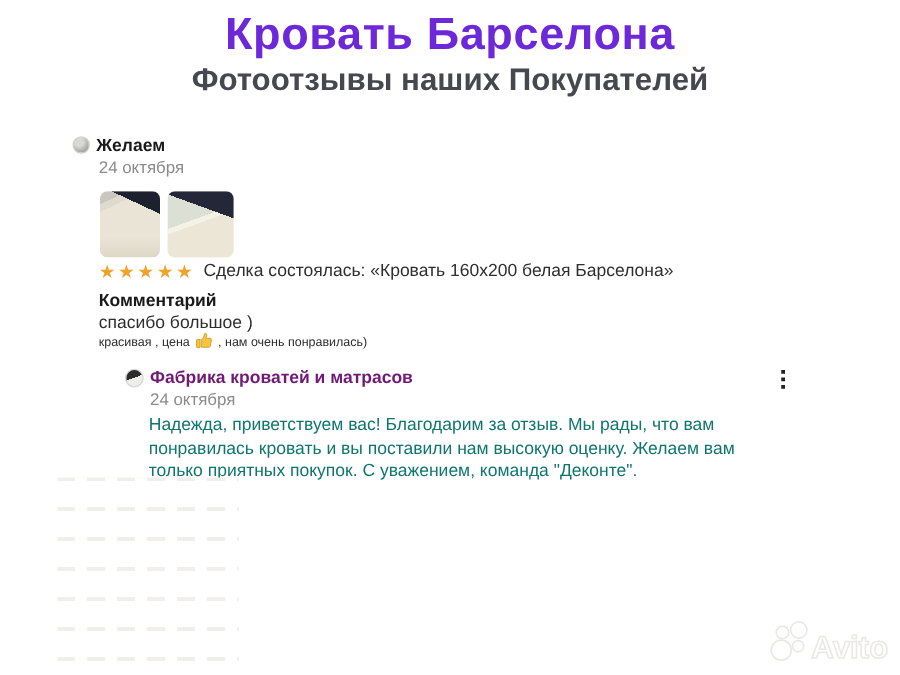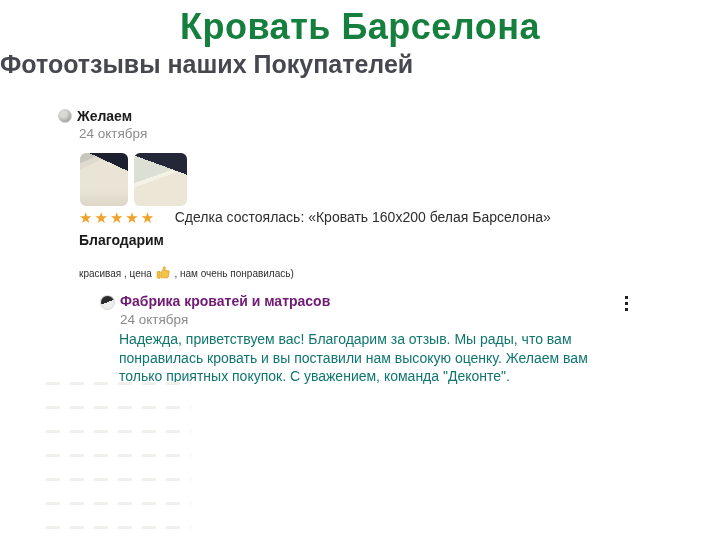--- a/index.html
+++ b/index.html
@@ -14,26 +14,27 @@
     overflow: hidden;
   }
 
   
   .page-title {
     position: absolute;
     top: 6px; left: 0; right: 0;
     text-align: center;
     font-size: 36px;
     font-weight: bold;
-    color: #15803d;
+    color: #6d28d9;
     letter-spacing: 0.5px;
   }
   .page-subtitle {
     position: absolute;
     top: 50px; left: 0; right: 0;
+    text-align: center;
     font-size: 25px;
     font-weight: bold;
     color: #47474f;
   }
 
   
   .review-header { position: absolute; top: 108px; left: 58px; }
   .avatar-user {
     position: absolute; top: 1px; left: 0;
     width: 14px; height: 14px; border-radius: 50%;
@@ -61,21 +62,21 @@
   .photo-2 {
     width: 53px; height: 53px;
     background:
       linear-gradient(200deg, #232738 0 30%, rgba(0,0,0,0) 30%),
       linear-gradient(340deg, #ece6d7 0 52%, #f4f1e7 52% 58%, rgba(0,0,0,0) 58%),
       linear-gradient(180deg, #dce0d4 0 100%);
   }
 
   .rating-row { position: absolute; top: 208px; left: 79px; white-space: nowrap; }
   .stars { font-size: 15px; letter-spacing: 2px; vertical-align: -1px; }
-  .deal-text { font-size: 14px; color: #2e2e2e; margin-left: 14px; }
+  .deal-text { font-size: 14px; color: #2e2e2e; margin-left: 2px; }
 
   .comment-heading {
     position: absolute; top: 232px; left: 79px;
     font-size: 14px; font-weight: bold; color: #1a1a1a;
   }
   .comment-line1 { position: absolute; top: 249px; left: 79px; font-size: 14px; color: #2e2e2e; }
   .comment-line2 { position: absolute; top: 265px; left: 79px; font-size: 10px; color: #2e2e2e; white-space: nowrap; }
   .thumb-icon { display: inline-block; vertical-align: -3px; margin: 0 1px; }
 
   
@@ -137,21 +138,22 @@
   <div class="photos">
     <div class="photo photo-1"></div>
     <div class="photo photo-2"></div>
   </div>
 
   <div class="rating-row">
     <span class="stars" style="color:#efa32b;">★★★★★</span>
     <span class="deal-text">Сделка состоялась: «Кровать 160х200 белая Барселона»</span>
   </div>
 
-  <div class="comment-heading">Благодарим</div>
+  <div class="comment-heading">Комментарий</div>
+  <div class="comment-line1">спасибо большое )</div>
   <div class="comment-line2">
     <span>красивая , цена</span>
     <span class="thumb-icon">
       <svg width="15" height="15" viewBox="0 0 24 24">
         <path fill="#f6c445" stroke="#d99e23" stroke-width="1.2" d="M3 10.5h3.4V21H3c-.6 0-1-.4-1-1v-8.5c0-.6.4-1 1-1zM8 20.3V10.8c1.8-.8 3.1-2.7 3.5-4.6.2-1 .2-2.5.8-3.2.5-.6 1.7-.4 2.2.3.7 1 .5 2.6.2 3.8-.2.9-.6 1.9-.6 1.9h5.4c1 0 1.8.9 1.6 1.9l-1.6 8.1c-.2.9-.9 1.5-1.8 1.5H10c-.8 0-1.4-.5-2-.5z"></path>
       </svg>
     </span>
     <span>, нам очень понравилась)</span>
   </div>
 
@@ -163,14 +165,25 @@
   </div>
 
   <div class="kebab-menu">
     <span></span>
       <span></span>
       <span></span>
   </div>
 
   <div class="ghost-grid"></div>
 
+  <div class="watermark">
+    <svg width="100" height="38" viewBox="0 0 100 38">
+      <g fill="#ffffff" stroke="#e9e8e4" stroke-width="1.3">
+        <circle cx="10" cy="10" r="5"></circle>
+        <circle cx="9" cy="24" r="8"></circle>
+        <circle cx="23" cy="8" r="6.5"></circle>
+        <circle cx="22.5" cy="21" r="4.5"></circle>
+      </g>
+      <text x="33" y="30" font-family="Liberation Sans, sans-serif" font-size="25" font-weight="bold" fill="#ffffff" stroke="#e9e8e4" stroke-width="1.2">Avito</text>
+    </svg>
+  </div>
 
 </div>
 
 </body></html>

